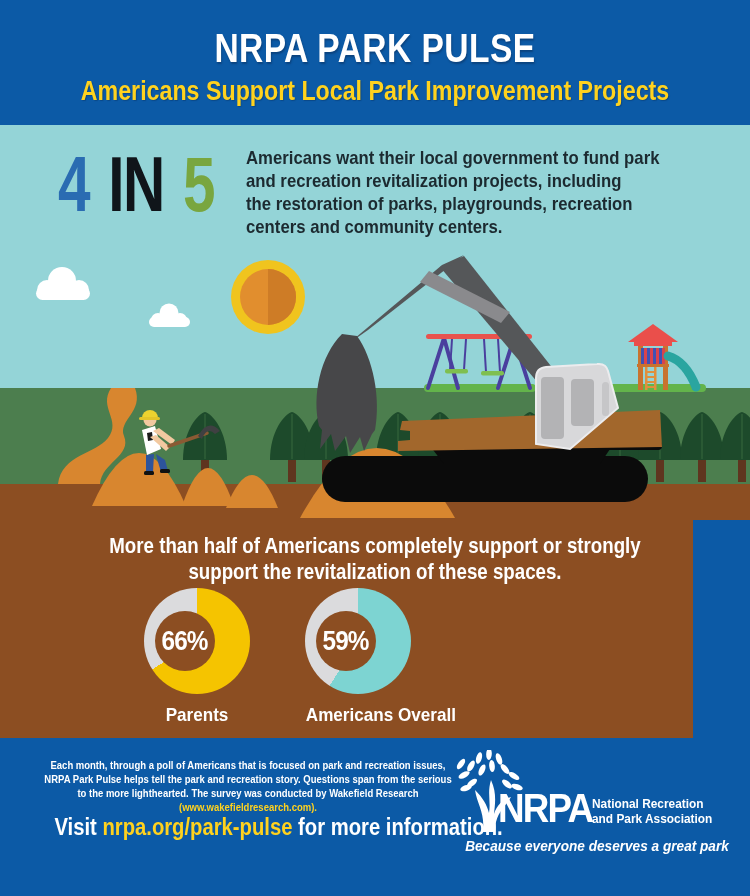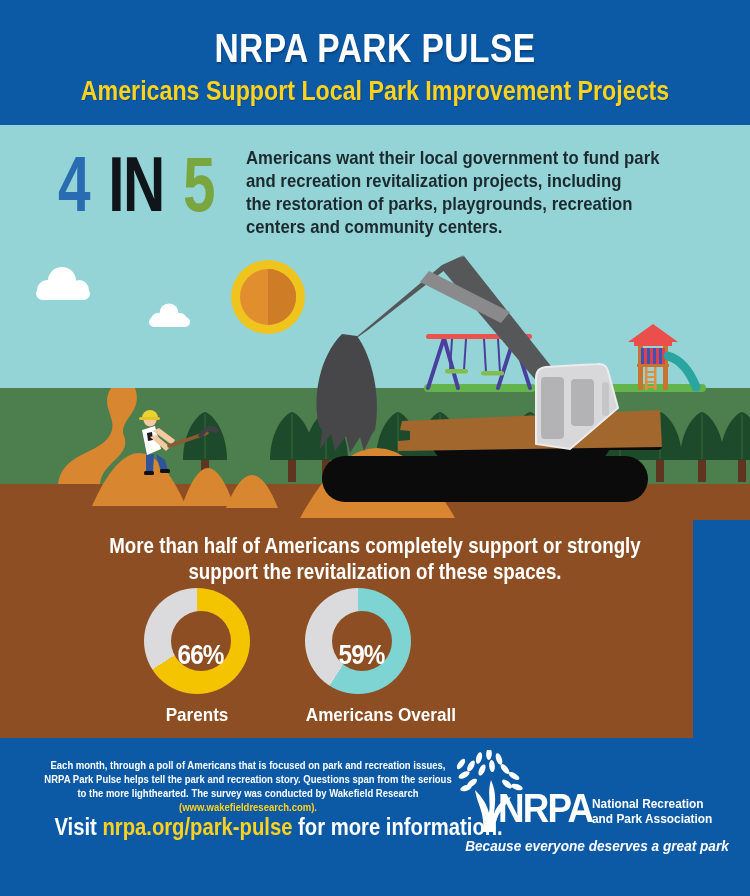--- a/index.html
+++ b/index.html
@@ -32,22 +32,22 @@
   #scene{left:0;top:250px;width:750px;height:270px;}
 
   
   #stats{left:0;top:520px;width:693px;height:218px;background:var(--brown);}
   .stats-head{left:0;top:13px;width:750px;text-align:center;color:#fff;font-size:21.5px;font-weight:bold;
     line-height:26px;transform:scaleX(.87);}
   .stats-head span{display:block;white-space:nowrap;}
   #donut-row{left:139px;top:68px;display:flex;gap:45px;}
   .donut{width:116px;text-align:center;}
   .ring{position:relative;width:106px;height:106px;margin:0 auto;border-radius:50%;}
-  .hole{position:absolute;left:27px;top:23px;width:60px;height:60px;border-radius:50%;background:var(--brown);
-    display:flex;align-items:flex-end;justify-content:center;}
+  .hole{position:absolute;left:11px;top:23px;width:60px;height:60px;border-radius:50%;background:var(--brown);
+    display:flex;align-items:center;justify-content:center;}
   .pct{color:#fff;font-size:27px;font-weight:bold;letter-spacing:-1px;transform:scaleX(.9);}
   .donut-label{margin-top:10px;color:#fff;font-size:19px;font-weight:bold;white-space:nowrap;transform:scaleX(.9);}
 
   
   #footer{left:0;top:738px;width:693px;height:158px;background:var(--blue);}
   .about{left:28px;top:21px;width:440px;text-align:center;color:#fff;font-size:10px;font-weight:bold;
     line-height:14px;transform:scaleX(.95);}
   .about span{display:block;white-space:nowrap;}
   .about .lnk{color:var(--yellow);}
   .visit{left:28px;top:76px;width:440px;text-align:center;color:#fff;font-size:23px;font-weight:bold;

